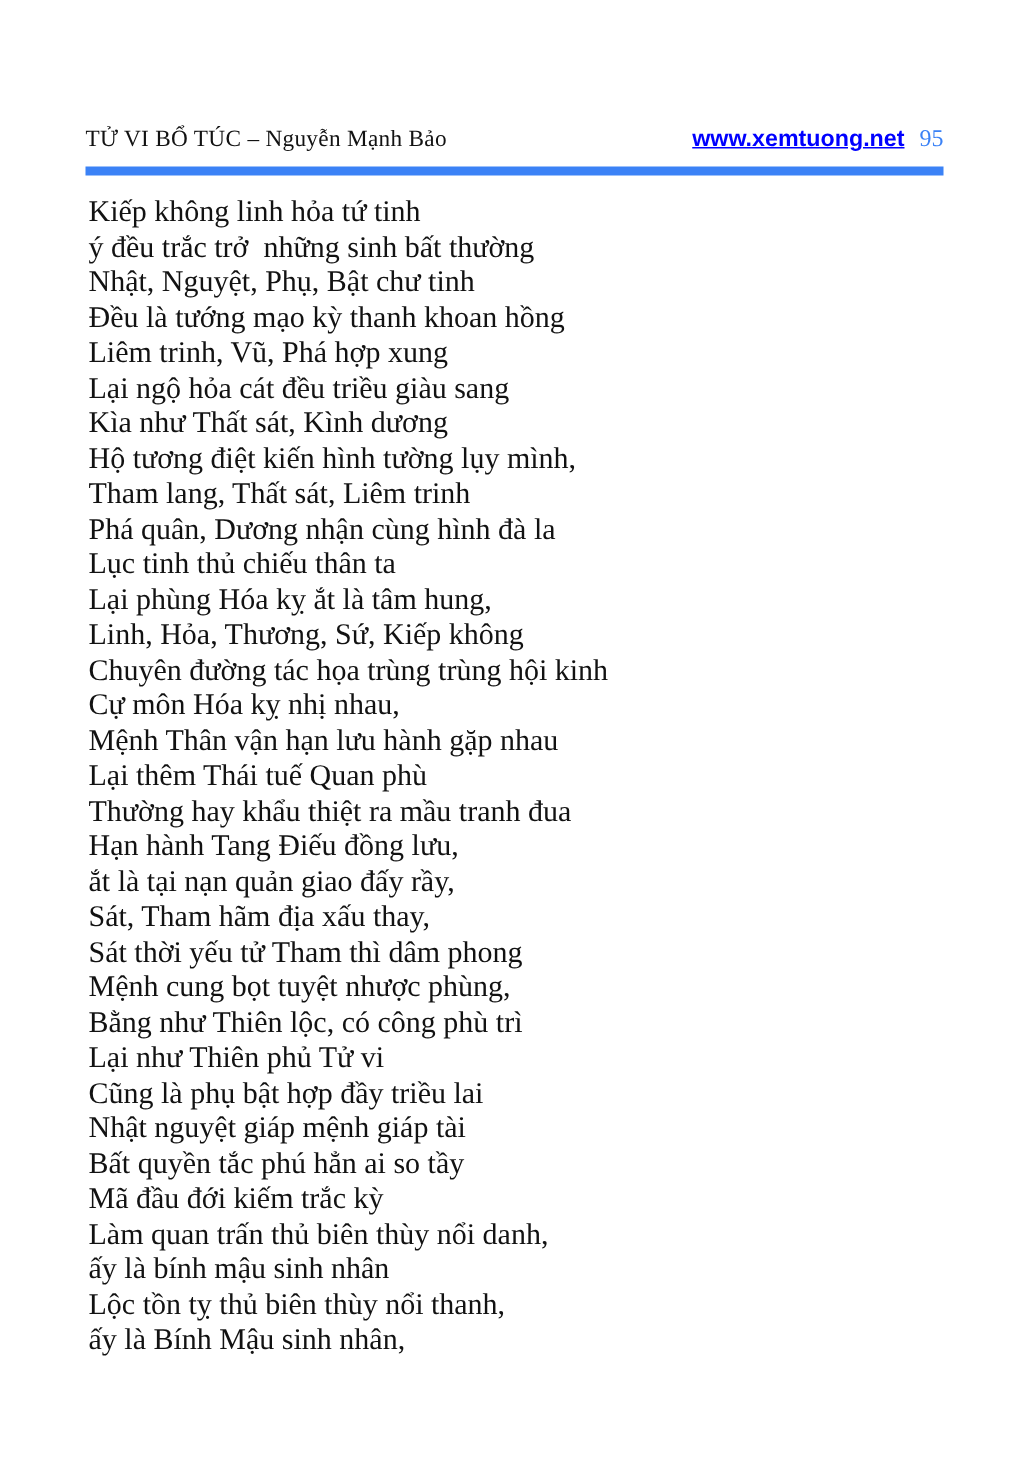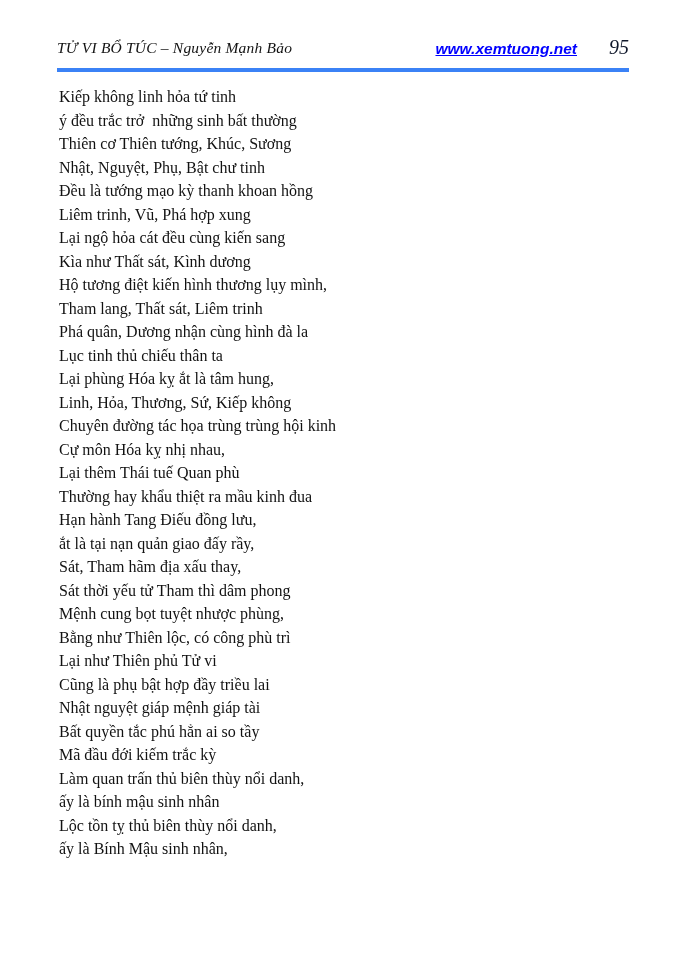--- a/index.html
+++ b/index.html
@@ -16,103 +16,103 @@
     overflow: hidden;
   }
   .page {
     position: absolute;
     left: 57px;
     top: 36px;
     width: 572px;
   }
   .header-row {
     display: flex;
-    align-items: center;
+    align-items: flex-end;
     justify-content: space-between;
     padding-bottom: 9px;
-    border-bottom: 4px solid #3b82f6;
-    font-style: italic;
+    border-bottom: 6px solid #3b82f6;
   }
   .header-title {
     font-family: "Liberation Serif", serif;
     font-size: 15.5px;
     color: #121212;
     letter-spacing: 0.2px;
     white-space: nowrap;
   }
   .header-right {
     display: flex;
     align-items: baseline;
-    gap: 32px;
+    gap: 10px;
   }
   .header-url {
     font-family: "Liberation Sans", sans-serif;
     font-size: 15.5px;
     font-weight: bold;
     color: #0000ff;
     text-decoration: underline;
     white-space: nowrap;
     cursor: pointer;
   }
   .header-page-number {
     font-family: "Liberation Serif", serif;
-    font-size: 20px;
-    color: #0f172a;
+    font-size: 16px;
+    color: #3b82f6;
+    margin-top: 48px;
   }
   .poem {
     margin-top: 13px;
     padding-left: 2px;
   }
   .poem-line {
-    font-size: 16px;
+    font-size: 20px;
     line-height: 23.5px;
     height: 23.5px;
     white-space: pre-wrap;
     color: #121212;
   }
 </style>
 </head>
 <body>
 
 <div class="page">
   <div class="header-row">
     <span class="header-title">TỬ VI BỔ TÚC – Nguyễn Mạnh Bảo</span>
     <span class="header-right">
       <a class="header-url">www.xemtuong.net</a>
       <span class="header-page-number">95</span>
     </span>
   </div>
   <div class="poem">
       <div class="poem-line">Kiếp không linh hỏa tứ tinh</div>
       <div class="poem-line">ý đều trắc trở  những sinh bất thường</div>
-      <div class="poem-line">Thiên cơ Thiên tướng, Khúc, Sương</div>
       <div class="poem-line">Nhật, Nguyệt, Phụ, Bật chư tinh</div>
       <div class="poem-line">Đều là tướng mạo kỳ thanh khoan hồng</div>
       <div class="poem-line">Liêm trinh, Vũ, Phá hợp xung</div>
-      <div class="poem-line">Lại ngộ hỏa cát đều cùng kiến sang</div>
+      <div class="poem-line">Lại ngộ hỏa cát đều triều giàu sang</div>
       <div class="poem-line">Kìa như Thất sát, Kình dương</div>
-      <div class="poem-line">Hộ tương điệt kiến hình thương lụy mình,</div>
+      <div class="poem-line">Hộ tương điệt kiến hình tường lụy mình,</div>
       <div class="poem-line">Tham lang, Thất sát, Liêm trinh</div>
       <div class="poem-line">Phá quân, Dương nhận cùng hình đà la</div>
       <div class="poem-line">Lục tinh thủ chiếu thân ta</div>
       <div class="poem-line">Lại phùng Hóa kỵ ắt là tâm hung,</div>
       <div class="poem-line">Linh, Hỏa, Thương, Sứ, Kiếp không</div>
       <div class="poem-line">Chuyên đường tác họa trùng trùng hội kinh</div>
       <div class="poem-line">Cự môn Hóa kỵ nhị nhau,</div>
+      <div class="poem-line">Mệnh Thân vận hạn lưu hành gặp nhau</div>
       <div class="poem-line">Lại thêm Thái tuế Quan phù</div>
-      <div class="poem-line">Thường hay khẩu thiệt ra mầu kinh đua</div>
+      <div class="poem-line">Thường hay khẩu thiệt ra mầu tranh đua</div>
       <div class="poem-line">Hạn hành Tang Điếu đồng lưu,</div>
       <div class="poem-line">ắt là tại nạn quản giao đấy rầy,</div>
       <div class="poem-line">Sát, Tham hãm địa xấu thay,</div>
       <div class="poem-line">Sát thời yếu tử Tham thì dâm phong</div>
       <div class="poem-line">Mệnh cung bọt tuyệt nhược phùng,</div>
       <div class="poem-line">Bằng như Thiên lộc, có công phù trì</div>
       <div class="poem-line">Lại như Thiên phủ Tử vi</div>
       <div class="poem-line">Cũng là phụ bật hợp đầy triều lai</div>
       <div class="poem-line">Nhật nguyệt giáp mệnh giáp tài</div>
       <div class="poem-line">Bất quyền tắc phú hẳn ai so tầy</div>
       <div class="poem-line">Mã đầu đới kiếm trắc kỳ</div>
       <div class="poem-line">Làm quan trấn thủ biên thùy nổi danh,</div>
       <div class="poem-line">ấy là bính mậu sinh nhân</div>
-      <div class="poem-line">Lộc tồn tỵ thủ biên thùy nổi danh,</div>
+      <div class="poem-line">Lộc tồn tỵ thủ biên thùy nổi thanh,</div>
       <div class="poem-line">ấy là Bính Mậu sinh nhân,</div>
     </div>
 </div>
 
 </body></html>

